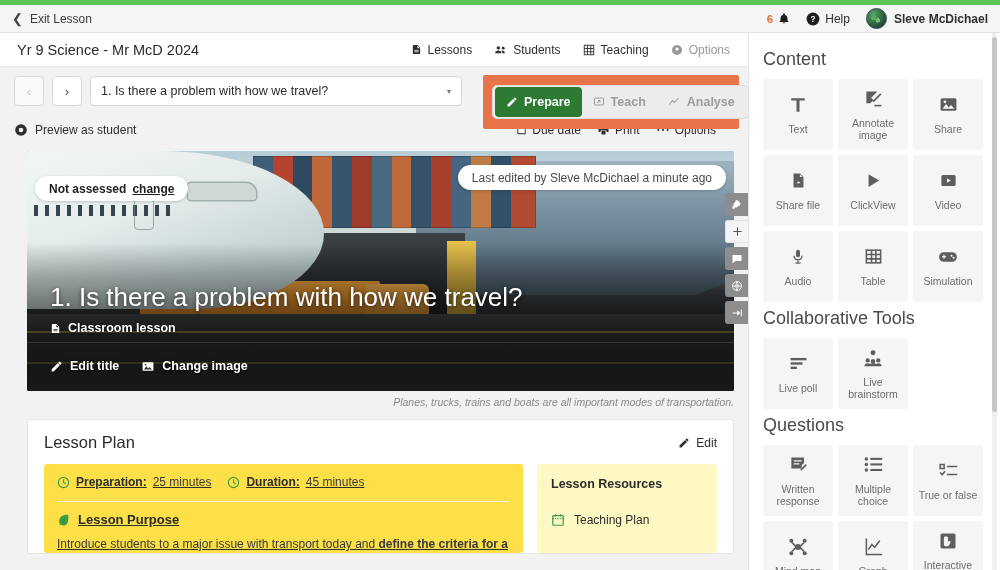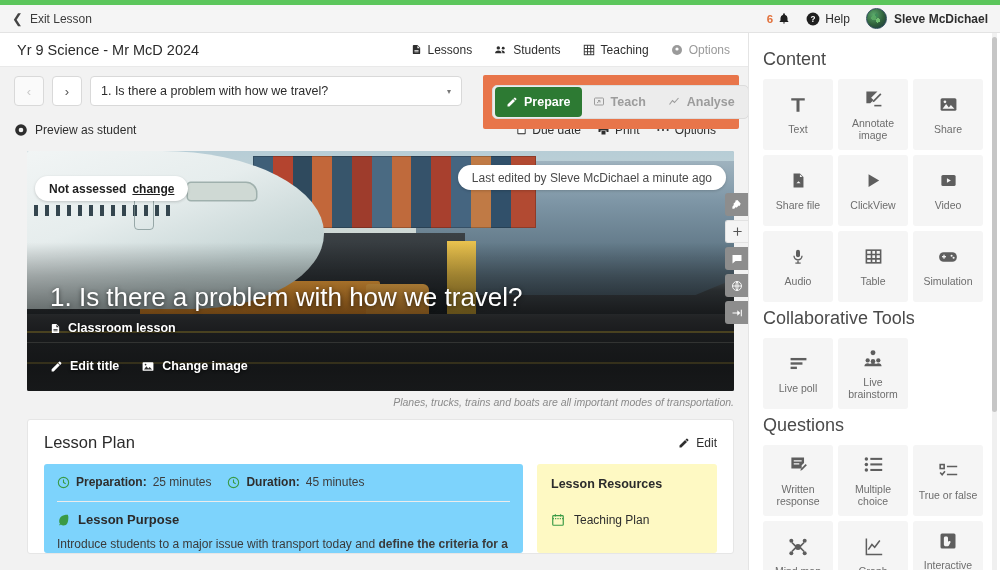--- a/index.html
+++ b/index.html
@@ -227,21 +227,21 @@
     margin: 11px 14px 0 27px; background: #fff; border-radius: 3px;
     border: 1px solid #e6e6e6; padding: 13px 16px 0 16px;
   }
   .plan-head { display: flex; align-items: center; }
   .plan-title { font-size: 16.5px; color: #2b2b2b; }
   .plan-edit {
     margin-left: auto; display: flex; align-items: center; gap: 6px;
     font-size: 12px; color: #2e2e2e; cursor: pointer;
   }
   .plan-body { display: flex; gap: 14px; margin-top: 12px; }
-  .plan-main { flex: 1; background: #7dd3fc; border-radius: 3px; padding: 11px 13px 0 13px; }
+  .plan-main { flex: 1; background: #fde047; border-radius: 3px; padding: 11px 13px 0 13px; text-decoration: underline; }
   .meta-row { display: flex; align-items: center; gap: 16px; font-size: 12px; }
   .meta-row .mi { display: flex; align-items: center; gap: 6px; }
   .meta-row .mi b { font-weight: 700; }
   .meta-row .mi span.val { color: #3d3d3d; }
   .divider { height: 1px; background: #ececec; margin: 12px 0 10px 0; }
   .purpose-head { display: flex; align-items: center; gap: 8px; font-size: 13px; font-weight: 700; color: #2b2b2b; }
   .purpose-text { margin-top: 9px; font-size: 12px; line-height: 1.45; color: #3a3a3a; }
   .purpose-text b { font-weight: 700; margin-top: 14px; }
   .resources {
     width: 180px; background: #fef9c3; border-radius: 3px; padding: 13px 14px;

